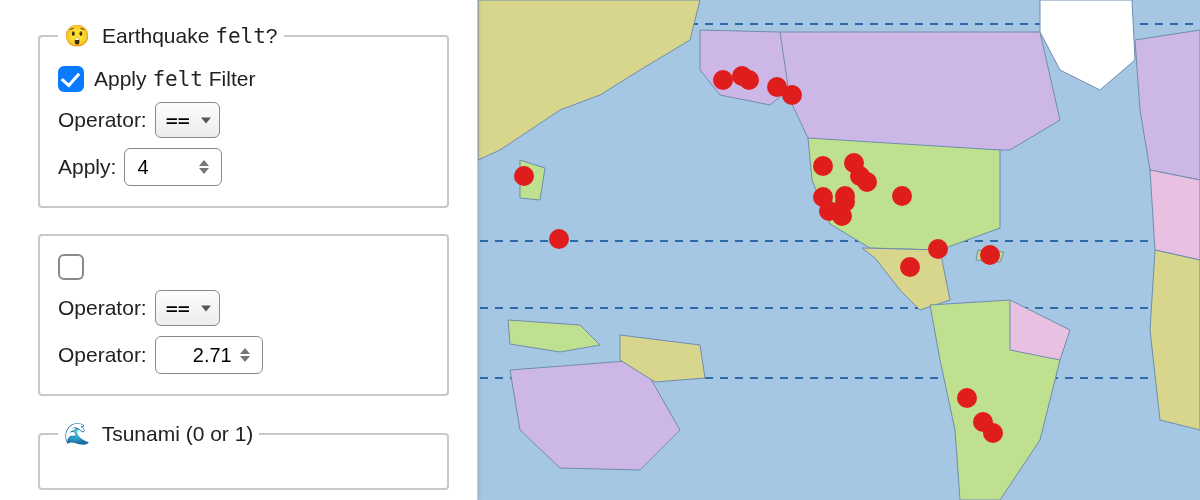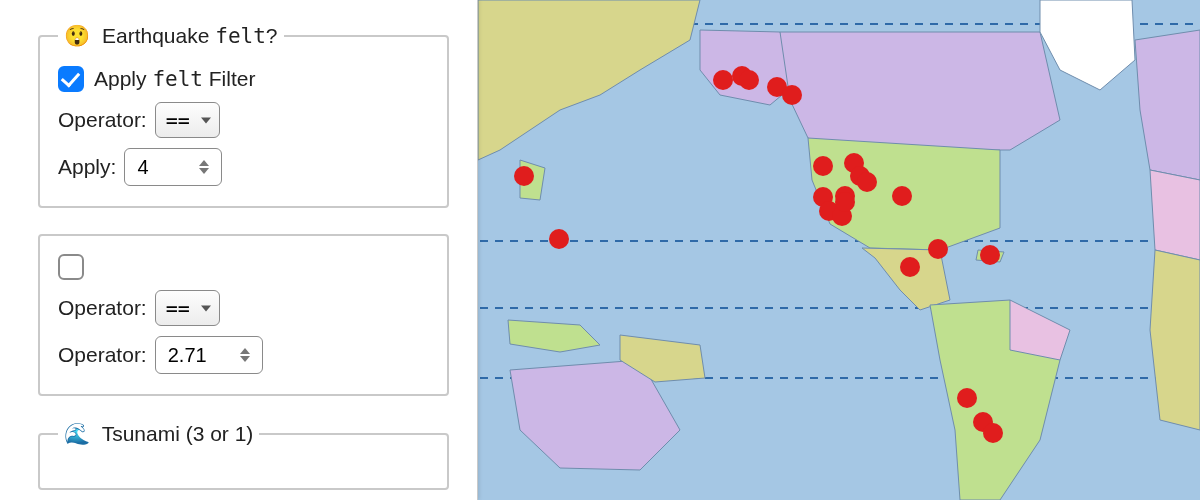--- a/index.html
+++ b/index.html
@@ -16,21 +16,21 @@
   .row:first-of-type { margin-top: 0; align-items: center; }
   .label { margin-right: 8px; }
   input[type=checkbox].cb { appearance: none; width: 26px; height: 26px; border-radius: 6px; border: 2px solid #8a8a8a; background: #fff; margin: 0 10px 0 0; position: relative; cursor: pointer; }
   input[type=checkbox].cb:checked { background: #0a7bff; border-color: #0a7bff; }
   input[type=checkbox].cb:checked::after { content: ""; position: absolute; left: 5px; top: 1px; width: 8px; height: 14px; border: solid #fff; border-width: 0 3px 3px 0; transform: rotate(42deg); }
   .select { appearance: none; -webkit-appearance: none; height: 36px; padding: 0 28px 0 10px; border: 1px solid #8a8a8a; border-radius: 6px; background: linear-gradient(#fdfdfd,#ececec); font-family: ui-monospace, SFMono-Regular, Menlo, Consolas, monospace; font-size: 20px; cursor: pointer; position: relative; }
   .select-wrap { position: relative; display: inline-block; }
   .select-wrap::after { content: ""; position: absolute; right: 9px; top: 50%; width: 0; height: 0; border-left: 5px solid transparent; border-right: 5px solid transparent; border-top: 6px solid #555; transform: translateY(-40%); pointer-events: none; }
   .numwrap { position: relative; display: inline-flex; align-items: center; height: 38px; border: 1px solid #8a8a8a; border-radius: 6px; background: #fff; padding: 0 28px 0 10px; }
   .numwrap input { border: none; outline: none; font-size: 20px; width: 58px; background: transparent; font-family: inherit; }
-  .numwrap.wide input { width: 68px; }
+  .numwrap.wide input { width: 68px; text-align: right; }
   .spin { position: absolute; right: 4px; top: 3px; bottom: 3px; width: 18px; display: flex; flex-direction: column; justify-content: center; gap: 2px; }
   .spin span { width: 0; height: 0; border-left: 5px solid transparent; border-right: 5px solid transparent; }
   .spin .up { border-bottom: 6px solid #777; }
   .spin .dn { border-top: 6px solid #777; }
 </style>
 </head>
 <body>
 
 <div class="map-wrap">
   <svg viewBox="0 0 1200 500">
@@ -156,18 +156,18 @@
             <span class="up"></span>
             <span class="dn"></span>
           </span>
       </span>
     </div>
   </fieldset>
 
   <fieldset class="group last">
     <legend>
       <span class="emoji">🌊</span>
-      <span>Tsunami (3 or 1)</span>
+      <span>Tsunami (0 or 1)</span>
     </legend>
     <div style="height:4px"></div>
   </fieldset>
 
 </div>
 
 </body></html>

